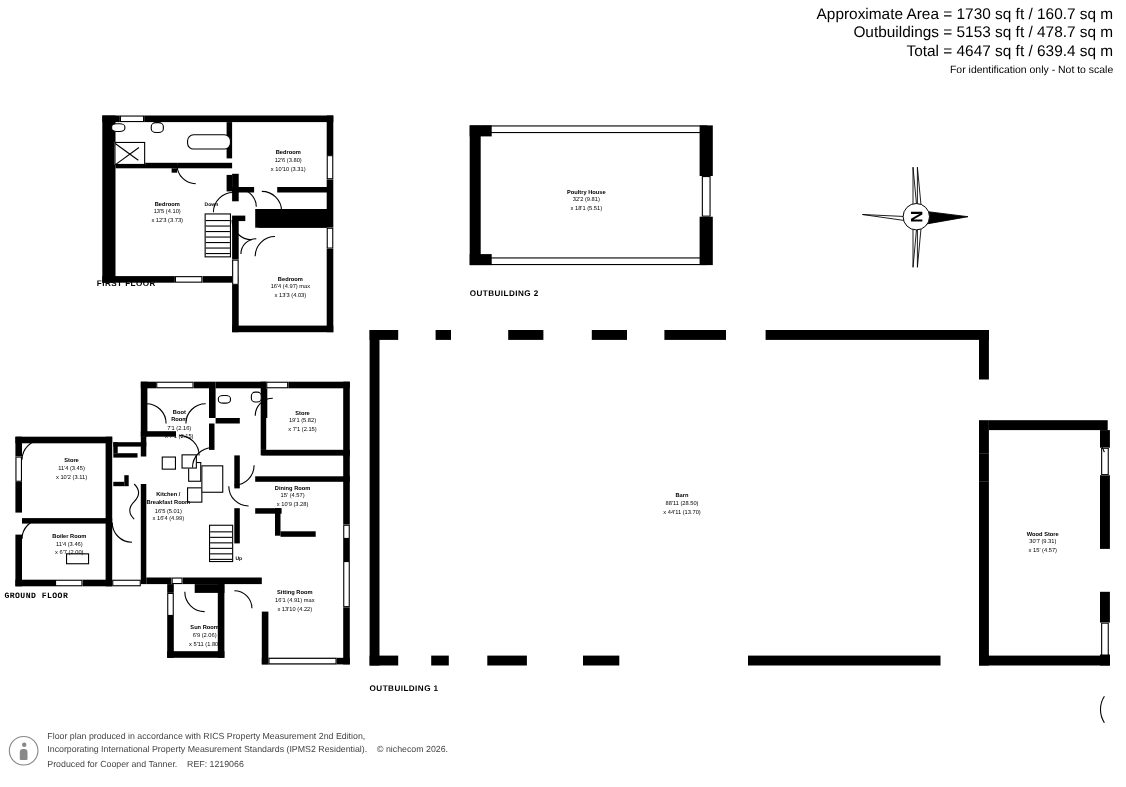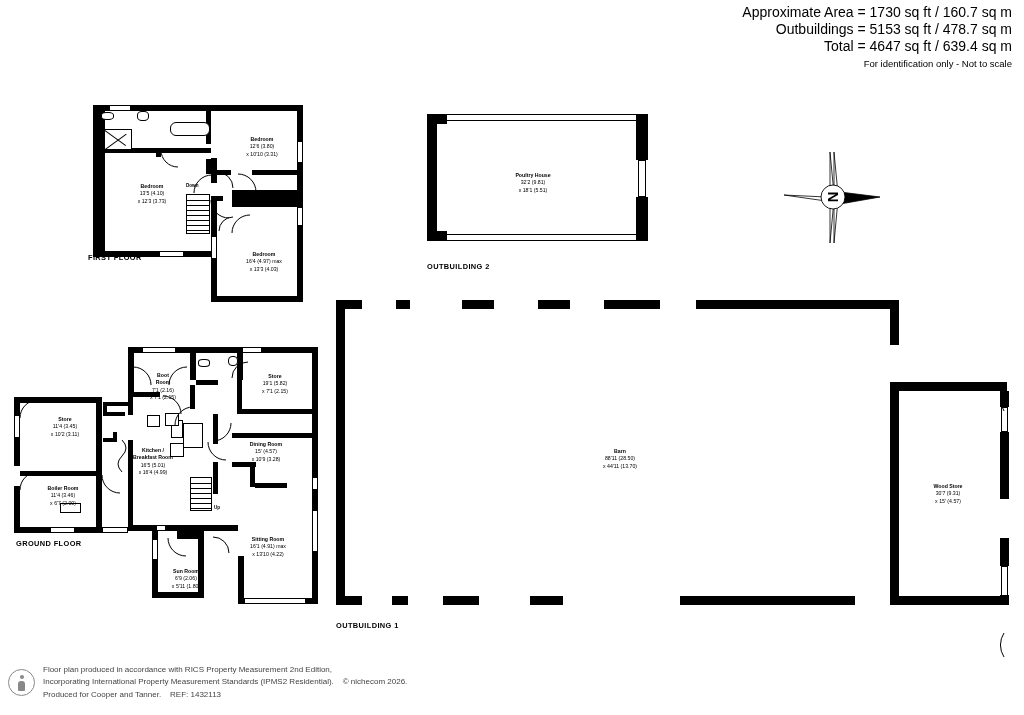--- a/index.html
+++ b/index.html
@@ -386,21 +386,21 @@
     <div class="roomlabel" style="left:268px; top:536px;">
       <div>Sitting Room</div>
       <div class="dim">16'1 (4.91) max</div>
       <div class="dim">x 13'10 (4.22)</div>
     </div>
     <div class="roomlabel" style="left:186px; top:568px;">
       <div>Sun Room</div>
       <div class="dim">6'9 (2.06)</div>
       <div class="dim">x 5'11 (1.80)</div>
     </div>
-    <div class="floorlabel" style="left:16px; top:539px;">GROUND FLOOR</div>
+    <div class="floorlabel" style="left:4px; top:539px;font-family:Liberation Mono, monospace;">GROUND FLOOR</div>
   </div>
 
   <div>
     <div class="wall" style="left:427px; top:114px; width:10px; height:127px;"></div>
     <div class="win" style="left:437px; top:114px; width:206px; height:7px;"></div>
     <div class="win" style="left:437px; top:234px; width:206px; height:7px;"></div>
     <div class="wall" style="left:427px; top:114px; width:20px; height:10px;"></div>
     <div class="wall" style="left:427px; top:231px; width:20px; height:10px;"></div>
     <div class="wall" style="left:636px; top:114px; width:12px; height:46px;"></div>
     <div class="wall" style="left:636px; top:197px; width:12px; height:44px;"></div>
@@ -468,18 +468,18 @@
     <div class="ftext">
       <div>Floor plan produced in accordance with RICS Property Measurement 2nd Edition,</div>
       <div>
         <span>Incorporating International Property Measurement Standards (IPMS2 Residential).</span>
         &nbsp;&nbsp;
         <span>© nichecom 2026.</span>
       </div>
       <div>
         <span>Produced for Cooper and Tanner.</span>
         &nbsp;&nbsp;
-        <span>REF: 1432113</span>
+        <span>REF: 1219066</span>
       </div>
     </div>
   </div>
 
 </div>
 
 </body></html>

